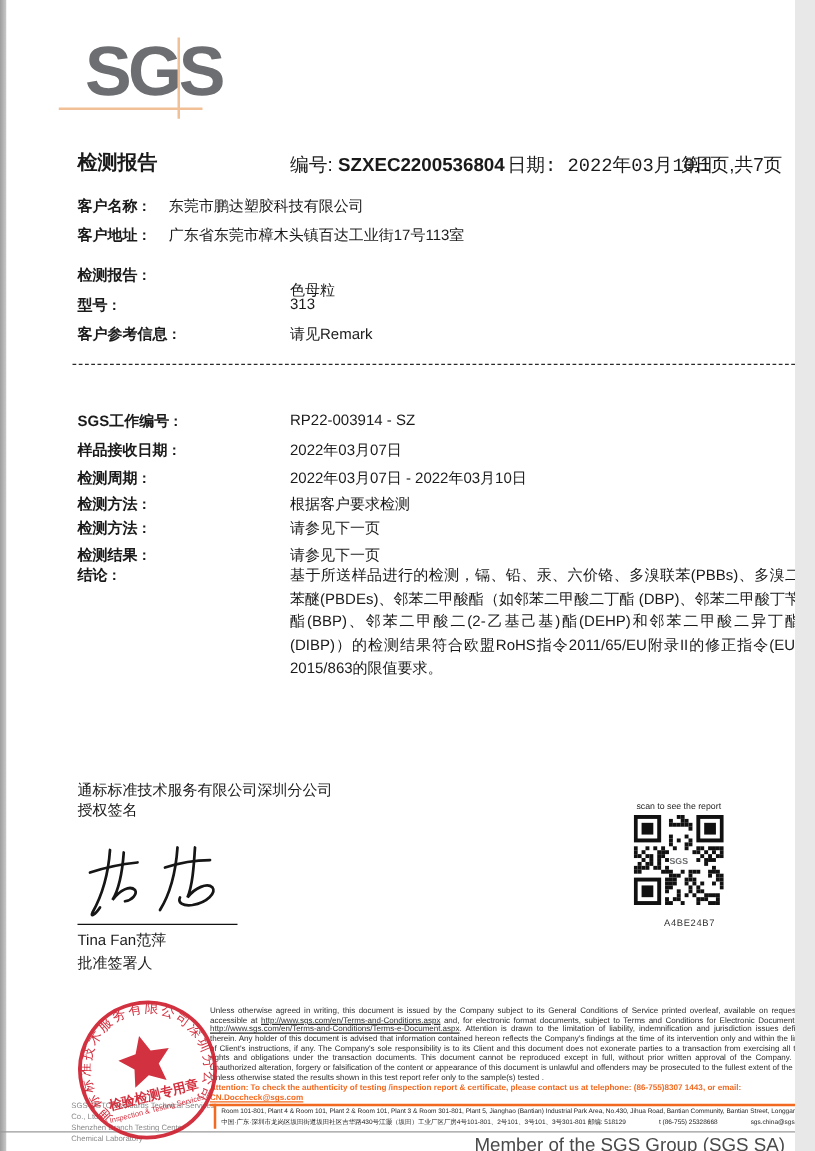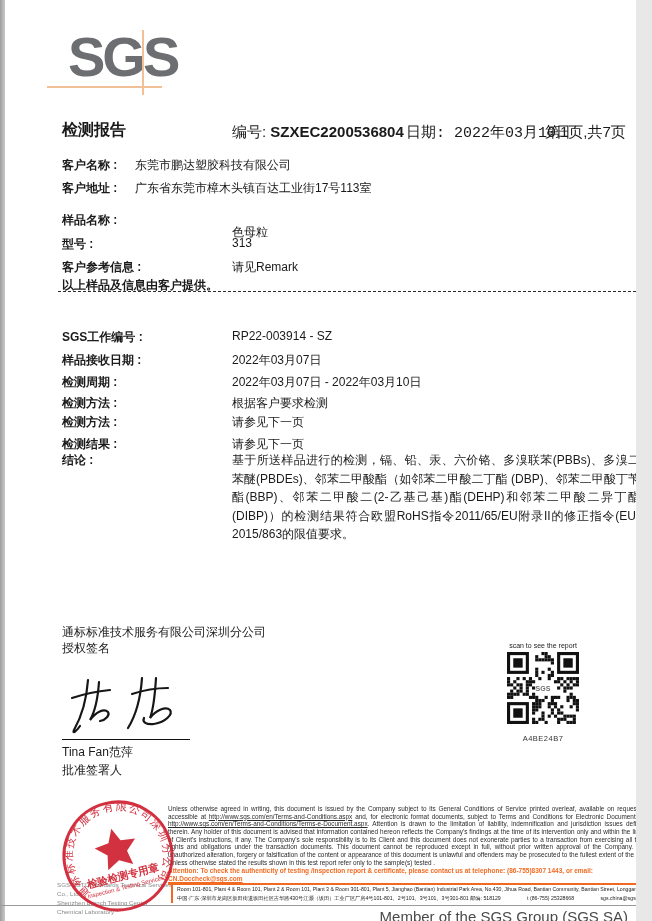--- a/index.html
+++ b/index.html
@@ -28,21 +28,21 @@
   
   .sig-company{position:absolute;left:62px;top:624px;font-size:12px;}
   .sig-auth{position:absolute;left:62px;top:640px;font-size:12px;}
   .sig-svg{position:absolute;left:66px;top:668px;}
   .sig-line{position:absolute;left:62px;top:739px;width:128px;border-top:1.5px solid #111;}
   .sig-name{position:absolute;left:62px;top:744px;font-size:12px;}
   .sig-title{position:absolute;left:62px;top:762px;font-size:12px;}
   
   .qr-caption{position:absolute;left:498px;top:642px;width:90px;text-align:center;font-size:7px;color:#222;}
   .qr-box{position:absolute;left:507px;top:652px;}
-  .qr-code-text{position:absolute;left:498px;top:734px;width:90px;text-align:center;font-size:7.5px;color:#333;letter-spacing:.5px;}
+  .qr-code-text{position:absolute;left:482px;top:734px;width:90px;text-align:right;font-size:7.5px;color:#333;letter-spacing:.5px;}
   
   .disclaimer{position:absolute;left:168px;top:805px;width:479px;font-size:6.4px;line-height:1.2;text-align:justify;color:#2b2b2b;}
   .disclaimer .lnk{text-decoration:underline;}
   .attention{position:absolute;left:168px;top:867px;width:479px;font-size:6.5px;line-height:1.25;font-weight:700;color:var(--attention_orange);}
   .attention .em{text-decoration:underline;}
   .co-gray{position:absolute;left:57px;top:881px;width:118px;font-size:6.2px;line-height:1.45;color:var(--footer_gray);}
   .addr-topline{position:absolute;left:168px;top:883px;width:480px;height:1.5px;background:var(--attention_orange);}
   .addr-vline{position:absolute;left:171px;top:883px;width:1.5px;height:20px;background:var(--attention_orange);}
   .addr{position:absolute;left:177px;top:885px;width:470px;font-size:5.2px;color:#222;}
   .addr .line{display:flex;justify-content:space-between;white-space:nowrap;overflow:hidden;line-height:1.65;}
@@ -71,27 +71,26 @@
 
   <div class="row" style="left:62px;top:157px;">
     <span class="lbl">客户名称 :</span>
   </div>
   <div class="val-abs" style="left:135px;top:157px;">东莞市鹏达塑胶科技有限公司</div>
   <div class="row" style="left:62px;top:180px;">
     <span class="lbl">客户地址 :</span>
   </div>
   <div class="val-abs" style="left:135px;top:180px;">广东省东莞市樟木头镇百达工业街17号113室</div>
 
-  <div class="row" style="left:62px;top:212px;"><span class="lbl">样品名称 :</span></div>
+  <div class="row" style="left:62px;top:212px;"><span class="lbl">检测报告 :</span></div>
   <div class="val-abs" style="left:232px;top:224px;">色母粒</div>
   <div class="row" style="left:62px;top:236px;"><span class="lbl">型号 :</span></div>
   <div class="val-abs" style="left:232px;top:236px;">313</div>
   <div class="row" style="left:62px;top:259px;"><span class="lbl">客户参考信息 :</span></div>
   <div class="val-abs" style="left:232px;top:259px;">请见Remark</div>
-  <div class="row" style="left:62px;top:277px;"><span class="lbl">以上样品及信息由客户提供。</span></div>
 
   <div class="dashed"></div>
 
   <div class="row" style="left:62px;top:329px;"><span class="lbl">SGS工作编号 :</span></div>
   <div class="val-abs" style="left:232px;top:329px;">RP22-003914 - SZ</div>
   <div class="row" style="left:62px;top:352px;"><span class="lbl">样品接收日期 :</span></div>
   <div class="val-abs" style="left:232px;top:352px;">2022年03月07日</div>
   <div class="row" style="left:62px;top:374px;"><span class="lbl">检测周期 :</span></div>
   <div class="val-abs" style="left:232px;top:374px;">2022年03月07日 - 2022年03月10日</div>
   <div class="row" style="left:62px;top:395px;"><span class="lbl">检测方法 :</span></div>

